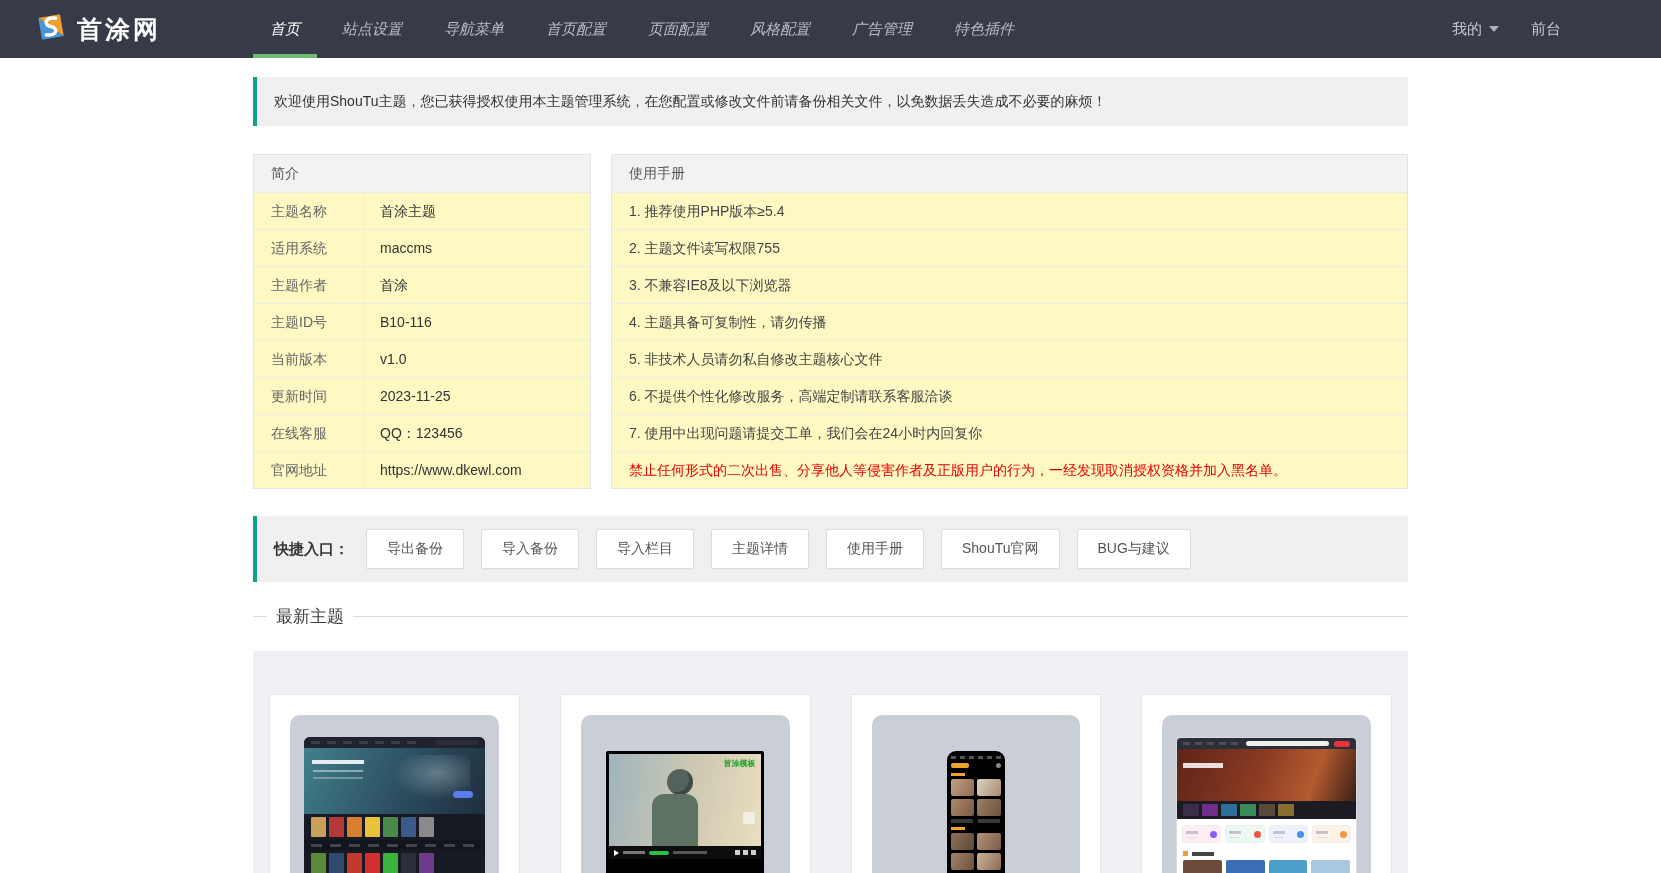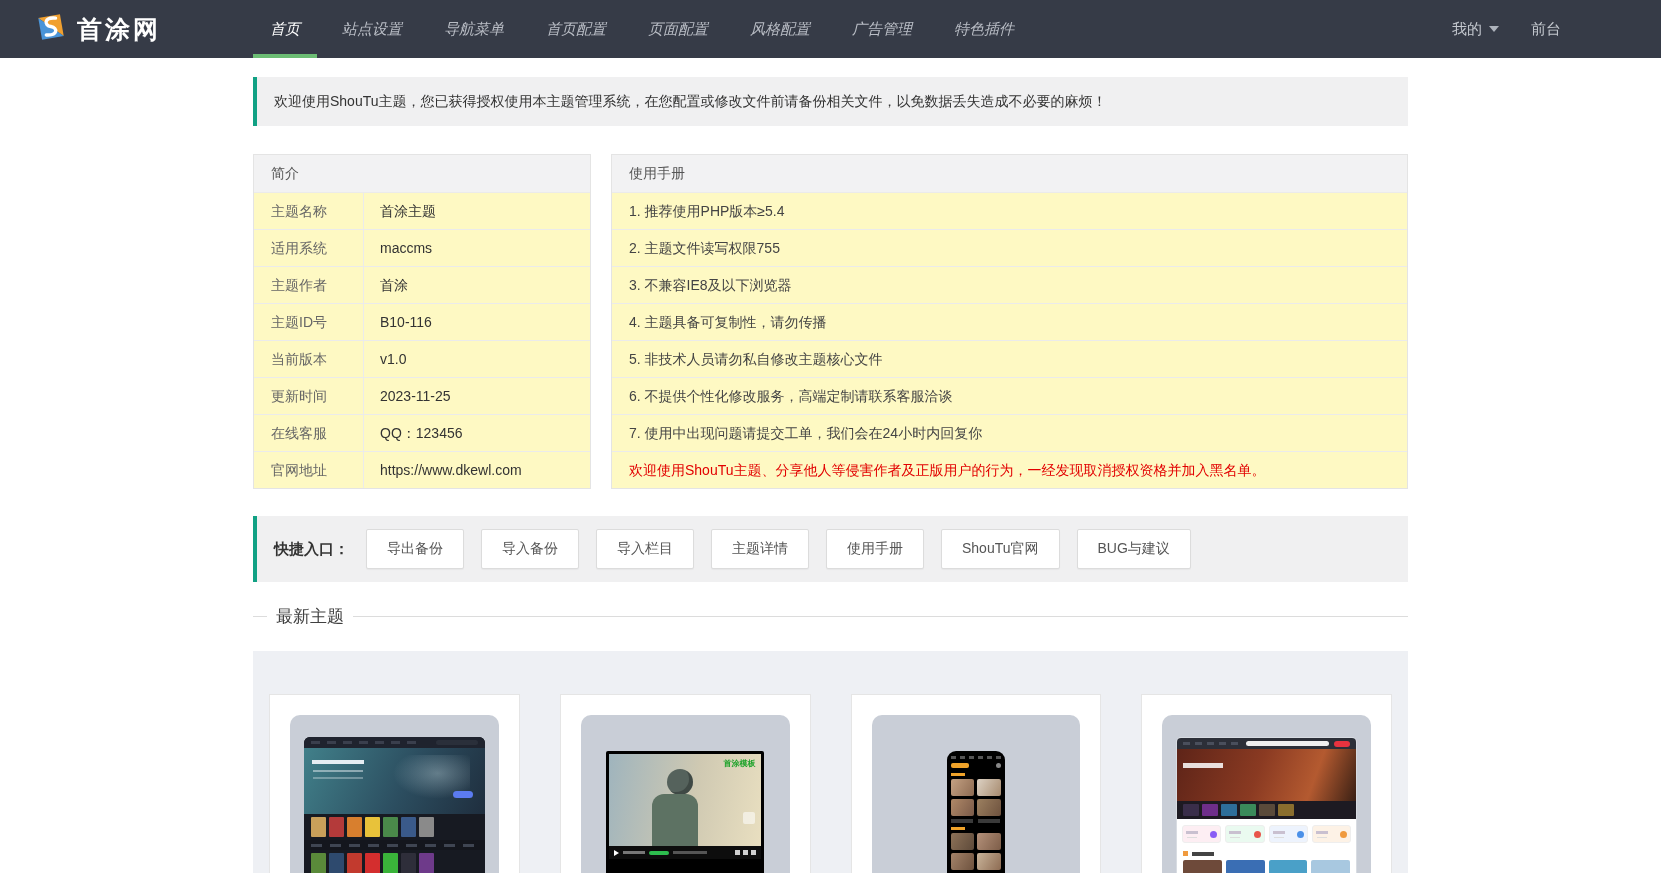--- a/index.html
+++ b/index.html
@@ -324,21 +324,21 @@
 
     <div class="panel panel-notes">
       <div class="panel-header">使用手册</div>
       <div class="nrow">1. 推荐使用PHP版本≥5.4</div>
       <div class="nrow">2. 主题文件读写权限755</div>
       <div class="nrow">3. 不兼容IE8及以下浏览器</div>
       <div class="nrow">4. 主题具备可复制性，请勿传播</div>
       <div class="nrow">5. 非技术人员请勿私自修改主题核心文件</div>
       <div class="nrow">6. 不提供个性化修改服务，高端定制请联系客服洽谈</div>
       <div class="nrow">7. 使用中出现问题请提交工单，我们会在24小时内回复你</div>
-      <div class="nrow warning">欢迎使用ShouTu主题、分享他人等侵害作者及正版用户的行为，一经发现取消授权资格并加入黑名单。</div>
+      <div class="nrow warning">禁止任何形式的二次出售、分享他人等侵害作者及正版用户的行为，一经发现取消授权资格并加入黑名单。</div>
     </div>
 
   </div>
 
   <div class="quick">
     <span class="quick-label">快捷入口：</span>
     <button class="qbtn">导出备份</button>
     <button class="qbtn">导入备份</button>
     <button class="qbtn">导入栏目</button>
     <button class="qbtn">主题详情</button>

